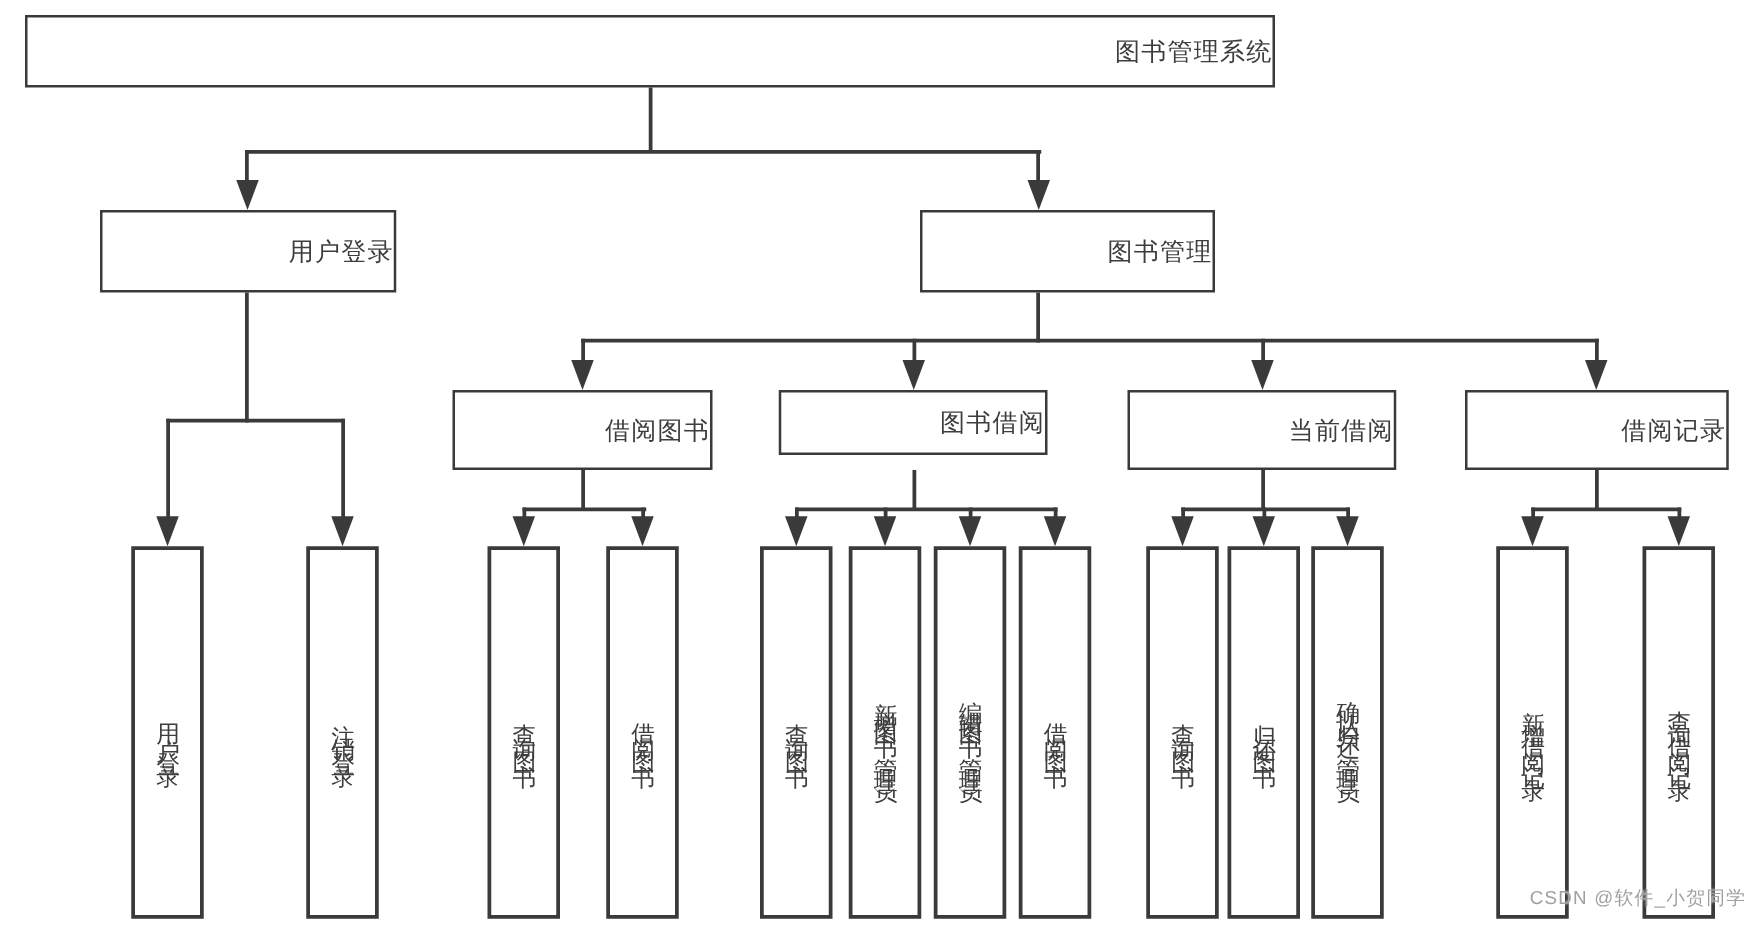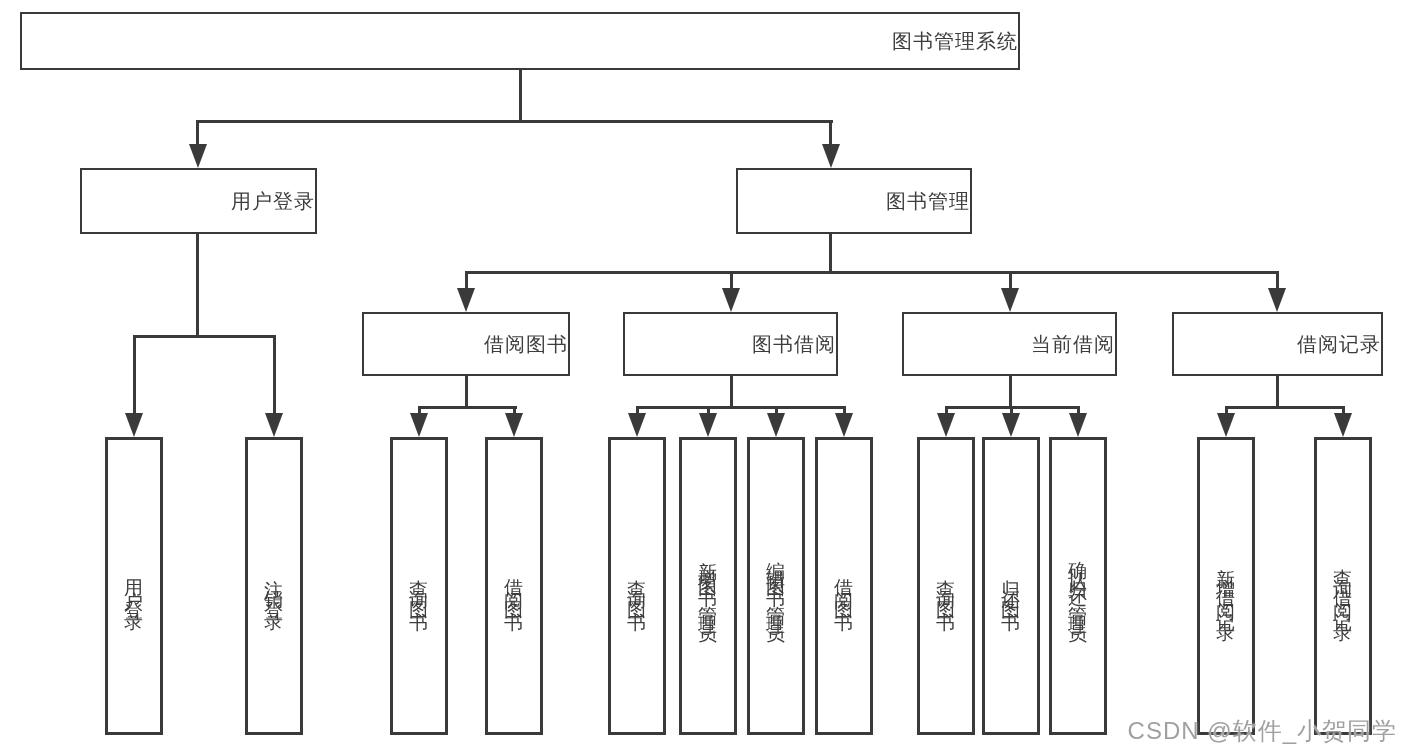--- a/index.html
+++ b/index.html
@@ -45,22 +45,22 @@
   .h{position:absolute;height:3px;background:#3a3a3a;}
   
   .a{
     position:absolute;width:0;height:0;
     border-left:9px solid transparent;
     border-right:9px solid transparent;
     border-top:24px solid #3a3a3a;
   }
   .watermark{
     position:absolute;
-    right:8px;bottom:0;
-    font-size:24px;
+    right:8px;bottom:19px;
+    font-size:15px;
     color:#a0a0a0;
     text-shadow:0 0 2px #ffffff;
     z-index:5;
     letter-spacing:1px;
   }
 </style>
 </head>
 <body>
 
 <div id="canvas">
@@ -97,21 +97,21 @@
   <div class="v" style="left:730px;top:271px;height:22px;"></div>
   <div class="a" style="left:722px;top:288px;"></div>
   <div class="v" style="left:1009px;top:271px;height:22px;"></div>
   <div class="a" style="left:1001px;top:288px;"></div>
   <div class="v" style="left:1276px;top:271px;height:22px;"></div>
   <div class="a" style="left:1268px;top:288px;"></div>
 
   <div class="box" style="left:362px;top:312px;width:208px;height:64px;">
     <span>借阅图书</span>
   </div>
-  <div class="box" style="left:623px;top:312px;width:215px;height:64px;">
+  <div class="box" style="left:623px;top:312px;width:215px;height:52px;">
     <span>图书借阅</span>
   </div>
   <div class="box" style="left:1172px;top:312px;width:211px;height:64px;">
     <span>借阅记录</span>
   </div>
   <div class="box" style="left:902px;top:312px;width:215px;height:64px;">
     <span>当前借阅</span>
   </div>
 
   <div class="v" style="left:465px;top:376px;height:32px;"></div>

